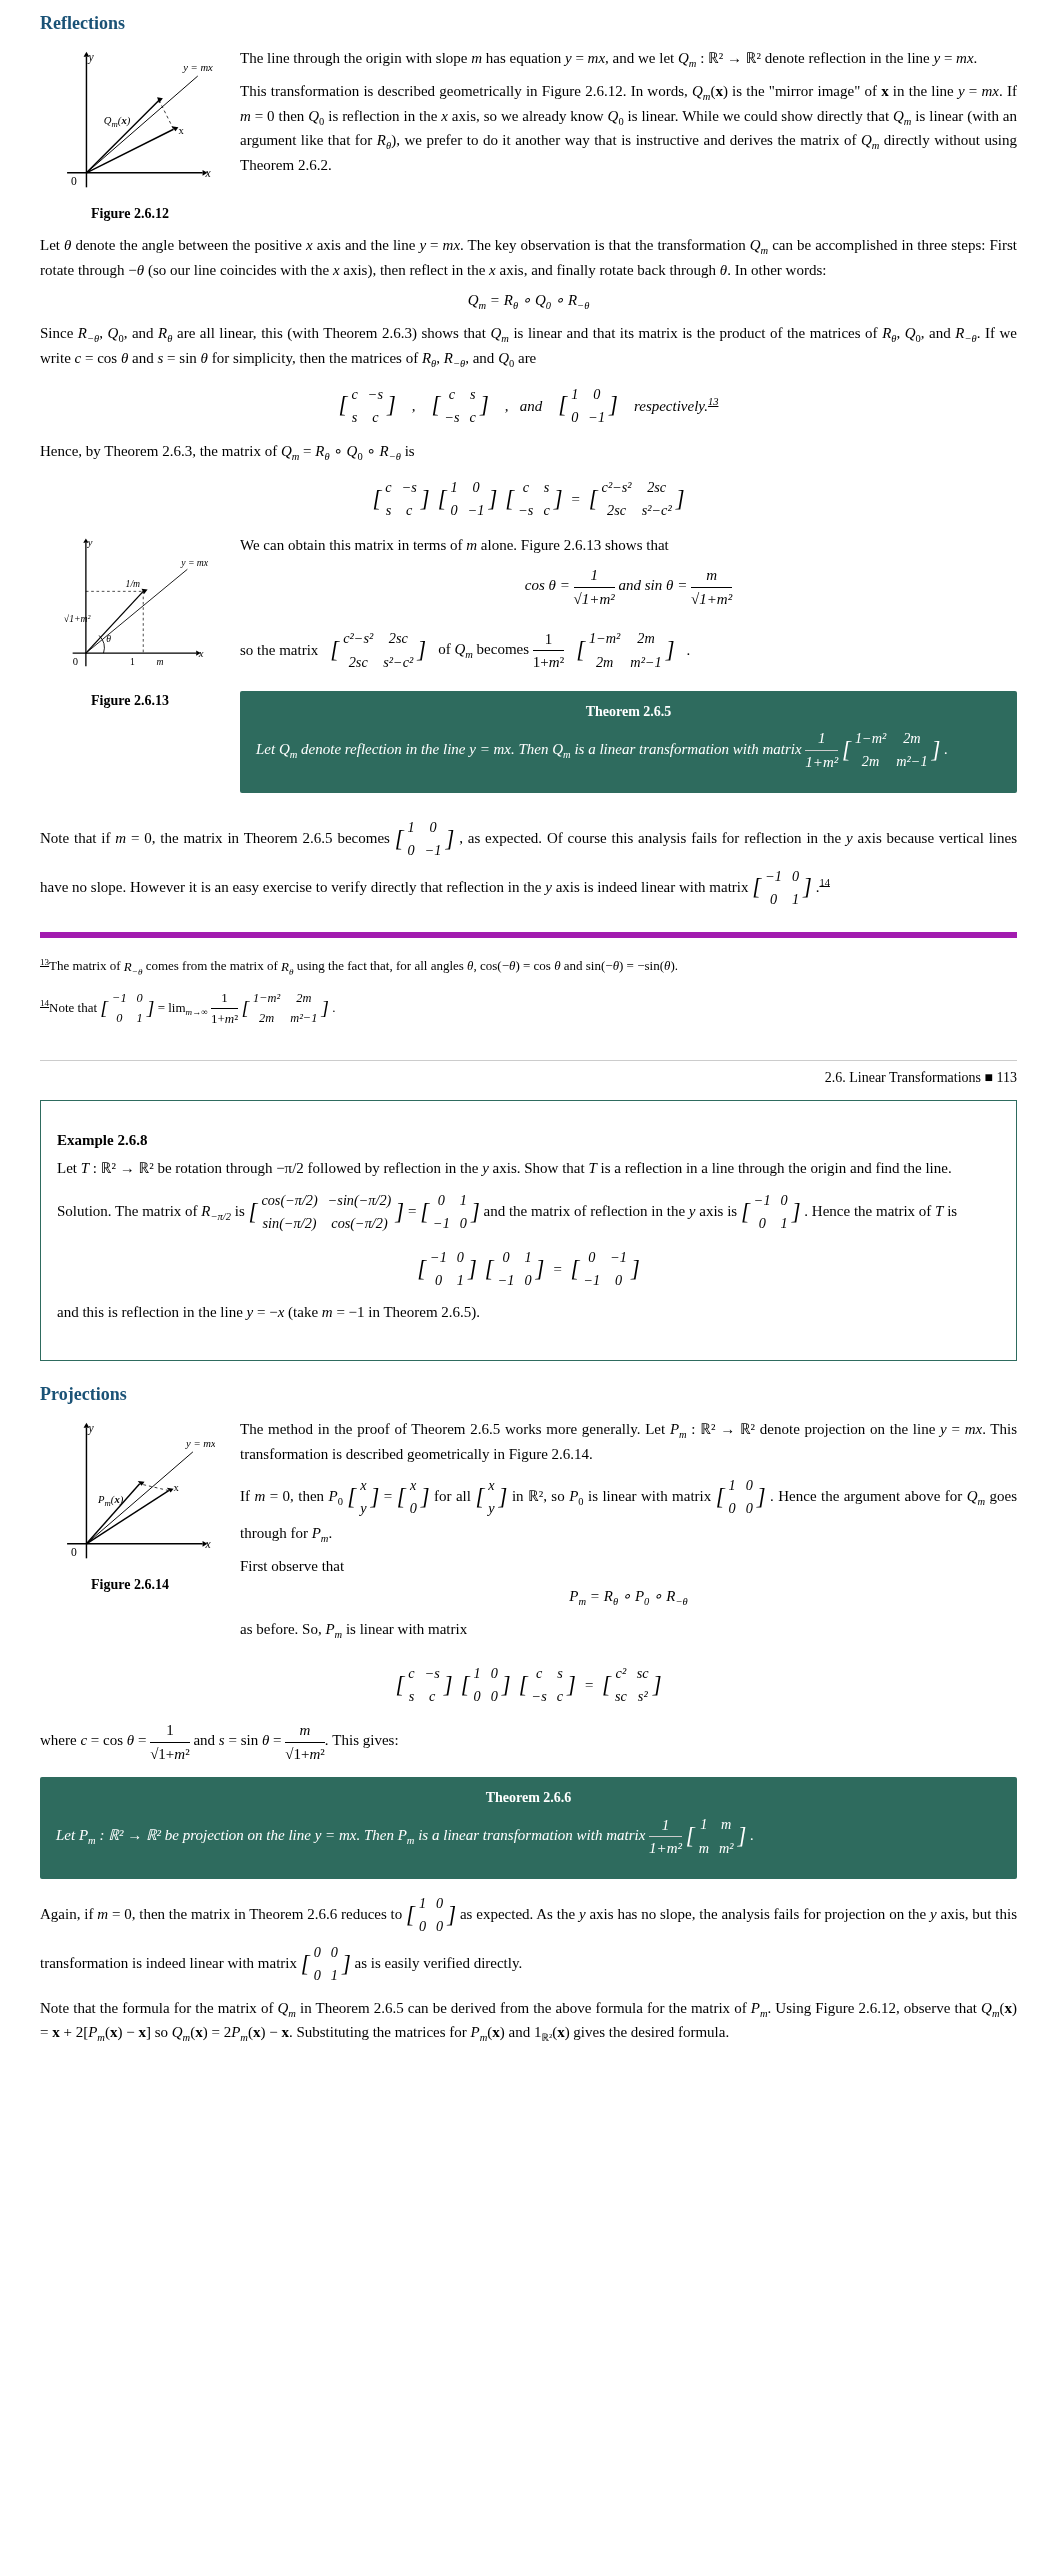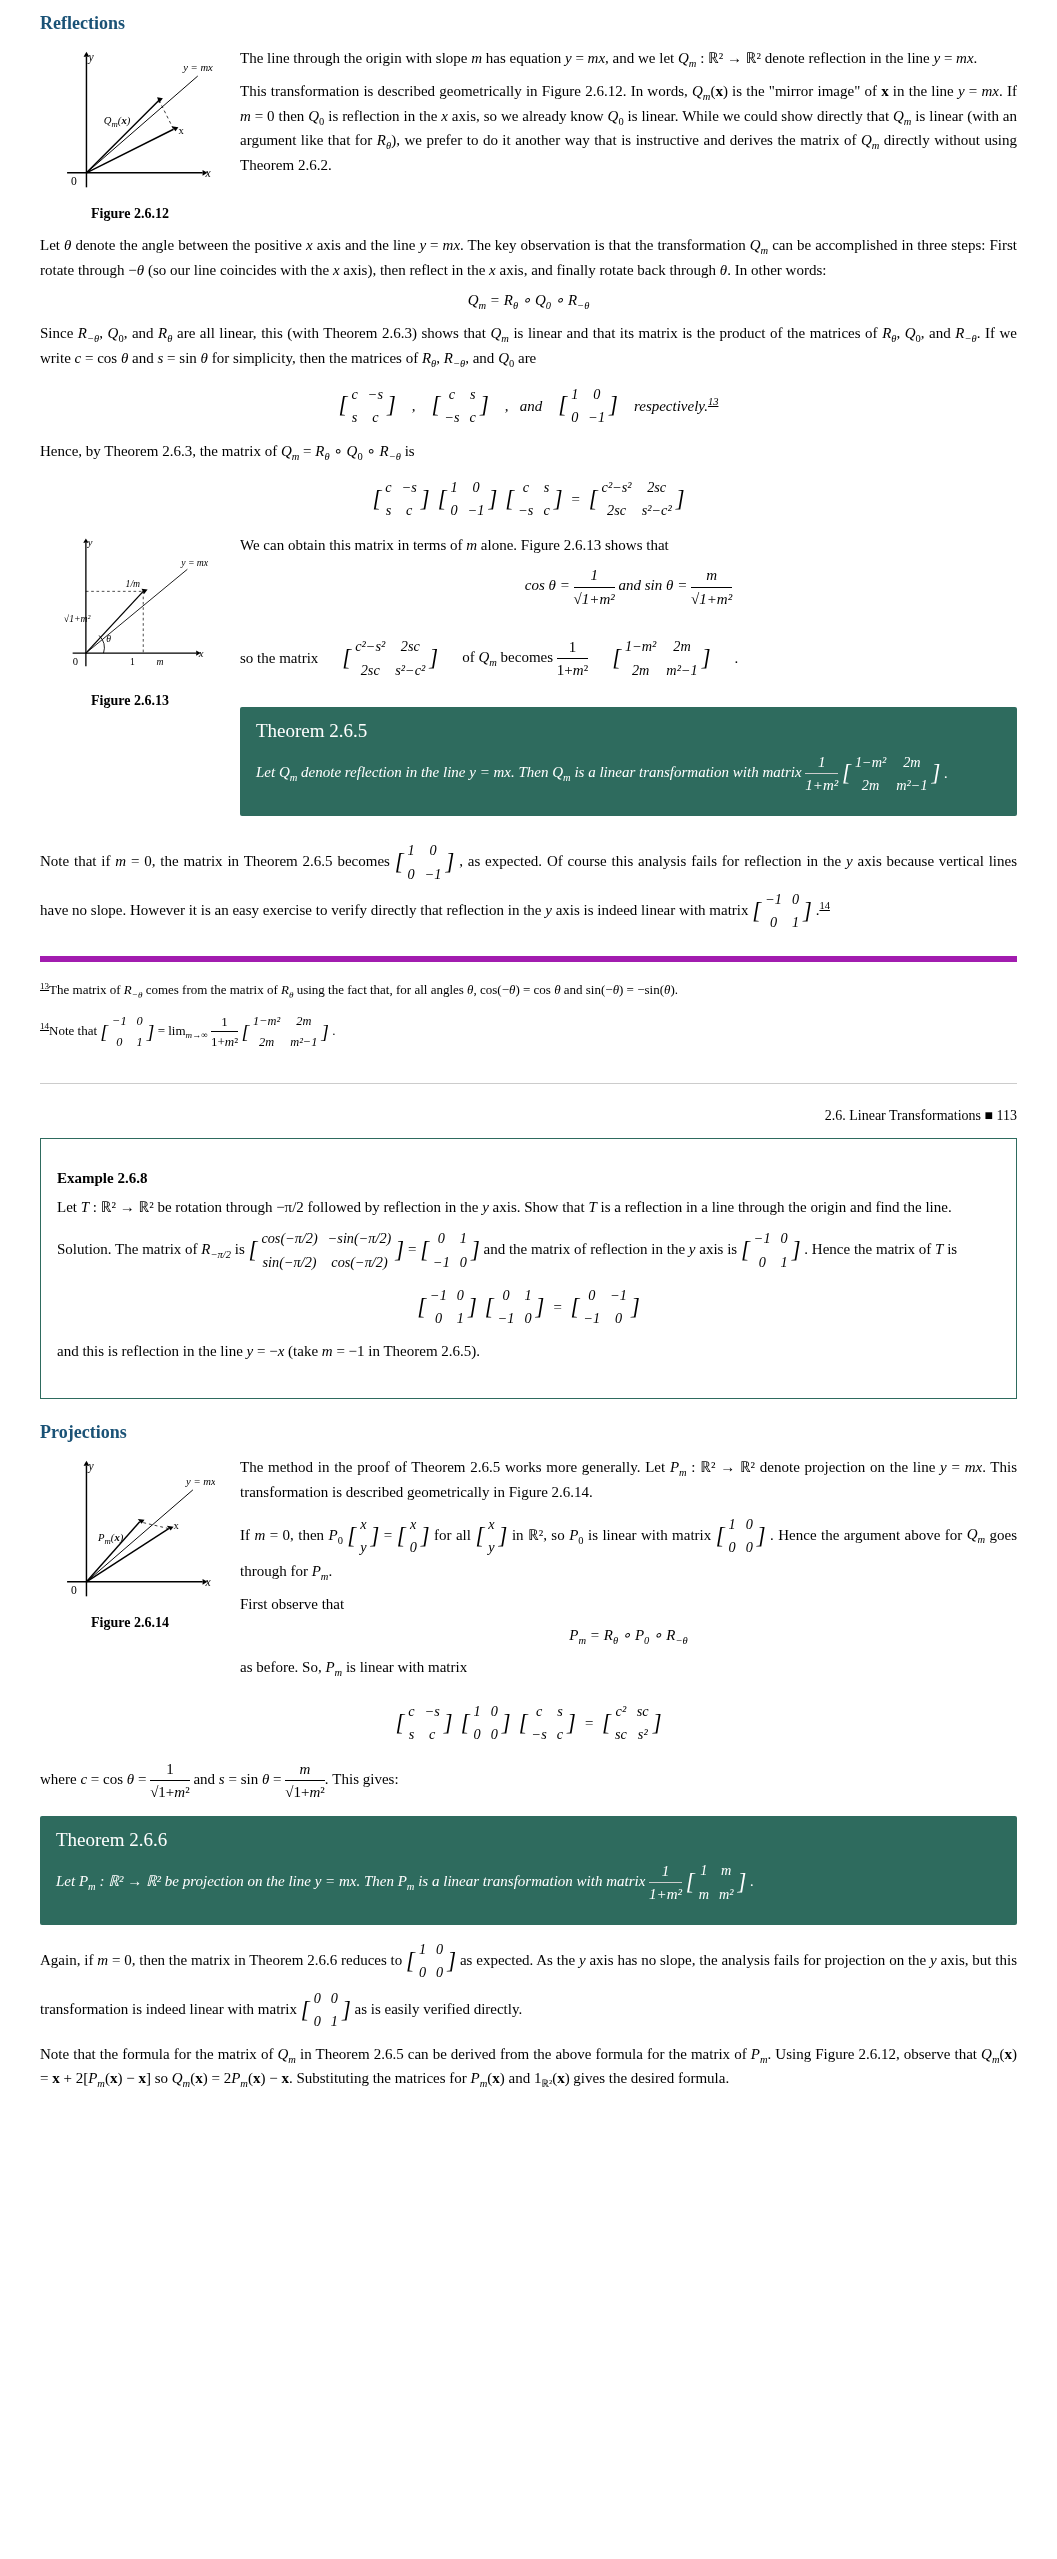--- a/index.html
+++ b/index.html
@@ -65,23 +65,24 @@
     }
     .matrix-2x2 { grid-template-columns: auto auto; }
     .theorem-box {
       background: #2e6b5e;
       color: #fff;
       padding: 10px 16px;
       margin: 12px 0;
       border-radius: 2px;
     }
     .theorem-box .theorem-title {
-      font-weight: normal;
-      font-size: 19px;
+      font-weight: bold;
+      font-size: 14px;
       margin-bottom: 4px;
+      text-align: center;
     }
     .theorem-box p {
       color: #fff;
       font-style: italic;
     }
     .example-box {
       border: 1.5px solid #2e6b5e;
       padding: 28px 16px;
       margin: 12px 0;
     }
@@ -96,21 +97,21 @@
       border-top: 6px solid #a21caf;
       margin-top: 20px;
       padding-top: 18px;
       font-size: 13px;
     }
     .page-number {
       text-align: right;
       font-size: 14px;
       margin: 18px 0 10px 0;
       border-top: 1px solid #ccc;
-      padding-top: 21px;
+      padding-top: 6px;
     }
     svg.figure-svg {
       width: 170px;
       height: 150px;
     }
     .small-matrix {
       display: inline-flex;
       align-items: center;
       vertical-align: middle;
       font-style: italic;
@@ -293,21 +294,21 @@
         <line x1="35" y1="65" x2="100" y2="65" stroke="#000" stroke-width="0.8" stroke-dasharray="3,3"></line>
       </svg>
       <div class="figure-caption">Figure 2.6.13</div>
     </div>
 
     <div class="text-block">
       <p>We can obtain this matrix in terms of <i>m</i> alone. Figure 2.6.13 shows that</p>
       <div class="math-display">
         cos <i>θ</i> = <span style="display:inline-block; text-align:center; vertical-align:middle;"><span style="display:block; border-bottom: 1px solid #000; padding: 0 3px;">1</span><span>√1+<i>m</i>²</span></span> and sin <i>θ</i> = <span style="display:inline-block; text-align:center; vertical-align:middle;"><span style="display:block; border-bottom: 1px solid #000; padding: 0 3px;"><i>m</i></span><span>√1+<i>m</i>²</span></span>
       </div>
-      <div style="display:flex; align-items:center; gap:24px; margin:24px 0; flex-wrap:wrap;">
+      <div style="display:flex; align-items:center; gap:12px; margin:16px 0; flex-wrap:wrap;">
         <span>so the matrix</span>
         <span class="small-matrix">
           <span class="matrix-bracket">[</span>
           <span class="matrix-content matrix-2x2">
             <span><i>c</i>²−<i>s</i>²</span>
               <span>2<i>sc</i></span>
             <span>2<i>sc</i></span>
               <span><i>s</i>²−<i>c</i>²</span>
           </span>
           <span class="matrix-bracket">]</span>

